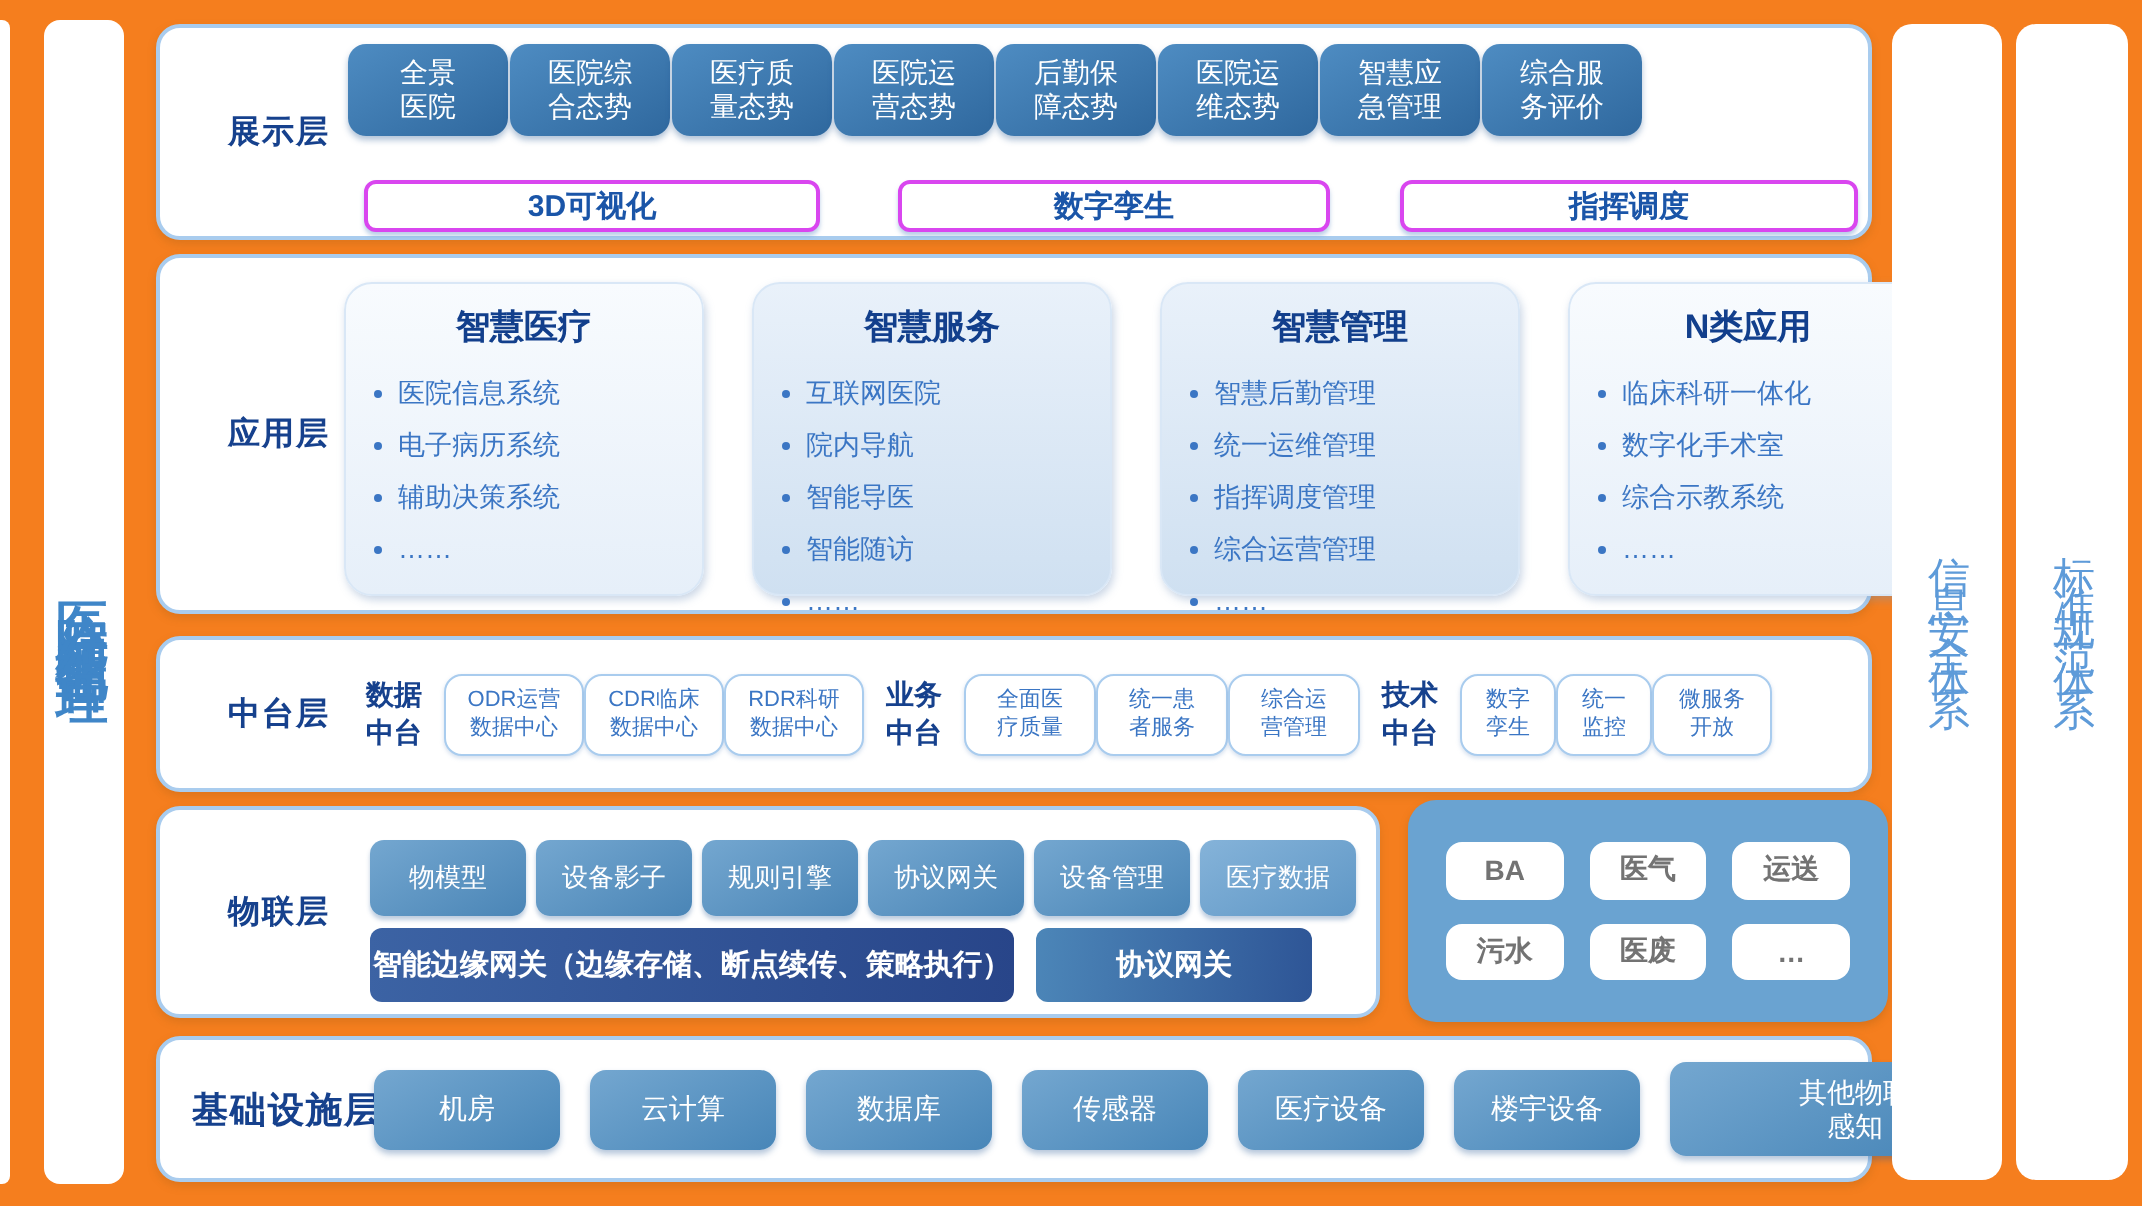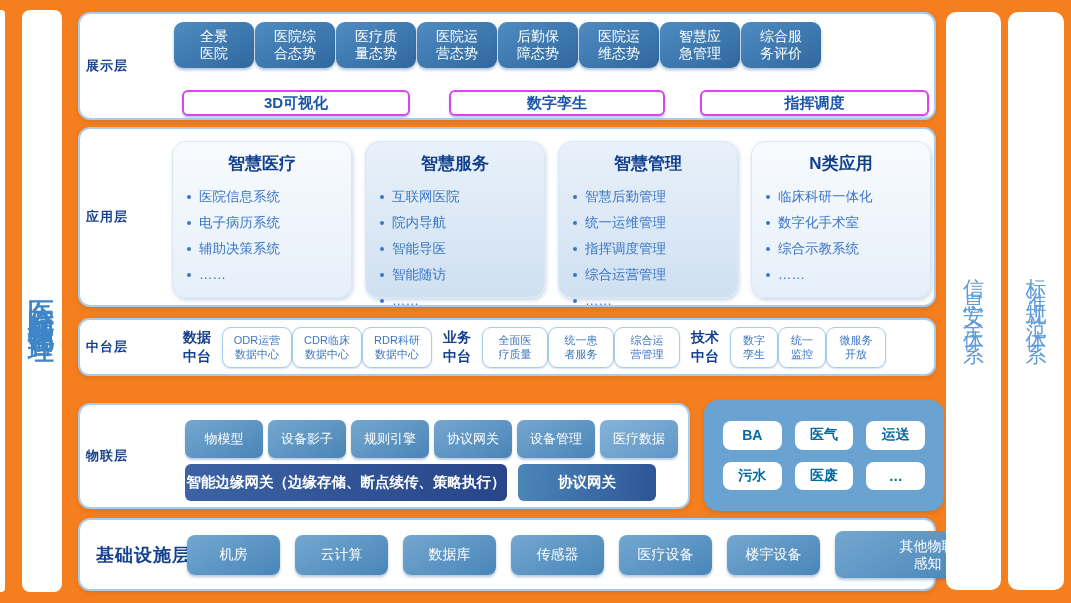--- a/index.html
+++ b/index.html
@@ -1,38 +1,38 @@
 <!DOCTYPE html>
 <html><head>
 <meta charset="utf-8">
 <style>
   html,body{margin:0;padding:0;}
   .screen{position:relative;width:1071px;height:603px;background:#F57E1E;
     font-family:"Liberation Sans","DejaVu Sans",sans-serif;overflow:hidden;}
   .panel{position:absolute;background:#fff;border:2px solid #A9CCEE;border-radius:12px;
     box-sizing:border-box;box-shadow:0 2px 4px rgba(150,90,20,.25);}
-  .layer-label{position:absolute;left:6px;top:0;bottom:0;display:flex;align-items:center;
-    font-weight:bold;color:#16418D;font-size:13px;letter-spacing:1px;}
+  .layer-label{position:absolute;left:34px;top:0;bottom:0;display:flex;align-items:center;
+    font-weight:bold;color:#16418D;font-size:16px;letter-spacing:1px;}
   .pre{white-space:pre-line;}
   
   .vbar{position:absolute;background:#fff;display:flex;align-items:center;justify-content:center;}
   .vtext{writing-mode:vertical-rl;text-orientation:upright;}
   .left-title{font-size:26px;font-weight:bold;color:#3F86C8;letter-spacing:6px;}
   .right-title{font-size:21px;color:#5E9BD9;letter-spacing:13px;font-weight:500;}
   
   .disp-btns{position:absolute;left:94px;top:8px;display:flex;gap:1px;}
   .disp-btn{width:80px;height:46px;border-radius:9px;
     background:linear-gradient(150deg,#4E8CC2,#2F689E);color:#fff;font-size:14px;line-height:17px;
     display:flex;align-items:center;justify-content:center;text-align:center;
     box-shadow:0 2px 3px rgba(30,80,140,.35);}
   .disp-bar{position:absolute;top:76px;height:26px;background:#fff;border:2px solid #d946ef;
     border-radius:6px;display:flex;align-items:center;justify-content:center;font-weight:bold;
     color:#1A55A8;font-size:15px;box-sizing:border-box;box-shadow:0 2px 2px rgba(120,160,210,.5);}
   
-  .cards{position:absolute;left:92px;top:12px;display:flex;gap:13px;}
+  .cards{position:absolute;left:92px;top:12px;display:flex;gap:24px;}
   .card{width:180px;height:157px;border-radius:14px;box-sizing:border-box;padding-top:10px;
     border:1px solid #D9E7F6;box-shadow:1px 2px 4px rgba(120,150,190,.4);}
   .card.light{background:linear-gradient(180deg,#F8FBFE,#E6EFF9);}
   .card.dark{background:linear-gradient(180deg,#E9F1FA,#CFE0F1);}
   .card-title{text-align:center;font-size:17px;font-weight:bold;color:#123F8C;margin-bottom:9px;}
   .card-items{margin:0;padding:0 0 0 26px;list-style:none;}
   .card-items li{position:relative;font-size:13.5px;color:#3B76C4;line-height:26px;}
   .card-items li::before{content:"";position:absolute;left:-12px;top:11px;width:4px;height:4px;
     border-radius:50%;background:#3B76C4;}
   
@@ -51,21 +51,21 @@
   .iot-btn.lighter{background:linear-gradient(150deg,#85B3D9,#5F97C6);}
   .iot-row2{position:absolute;left:105px;top:59px;display:flex;gap:11px;}
   .edge-btn{width:322px;height:37px;border-radius:6px;background:linear-gradient(95deg,#3C63A4,#284589);
     color:#fff;font-size:14.5px;font-weight:bold;display:flex;align-items:center;justify-content:center;}
   .proto-btn{width:138px;height:37px;border-radius:6px;background:linear-gradient(95deg,#4C86B8,#2E5596);
     color:#fff;font-size:14.5px;font-weight:bold;display:flex;align-items:center;justify-content:center;}
   .subsys{position:absolute;left:704px;top:400px;width:240px;height:111px;background:#6AA3D1;
     border-radius:14px;box-sizing:border-box;padding:21px 19px;display:grid;
     grid-template-columns:repeat(3,1fr);gap:12px 13px;box-shadow:0 2px 4px rgba(150,90,20,.3);}
   .sub-btn{background:#fff;border-radius:8px;display:flex;align-items:center;justify-content:center;
-    color:#0369a1;font-weight:bold;font-size:14px;}
+    color:#737373;font-weight:bold;font-size:14px;}
   
   .infra-label{font-size:18px;left:16px;}
   .infra-row{position:absolute;left:107px;top:0;bottom:0;display:flex;align-items:center;gap:15px;}
   .infra-btn{width:93px;height:40px;border-radius:8px;background:linear-gradient(150deg,#74A7D0,#4886B8);
     color:#fff;font-size:14px;display:flex;align-items:center;justify-content:center;text-align:center;
     line-height:17px;box-shadow:0 2px 3px rgba(40,90,150,.35);}
   .infra-btn.tall{height:47px;padding-left:46px;}
 </style>
 </head>
 <body>
@@ -140,21 +140,21 @@
         <ul class="card-items">
           <li>临床科研一体化</li>
           <li>数字化手术室</li>
           <li>综合示教系统</li>
           <li>……</li>
         </ul>
       </div>
     </div>
   </div>
 
-  <div class="panel" style="left:78px;top:318px;width:858px;height:58px;border-radius:11px;">
+  <div class="panel" style="left:78px;top:318px;width:858px;height:78px;">
     <div class="layer-label">中台层</div>
     <div class="mid-row">
       <div class="mid-group-title pre">数据
 中台</div>
       <div class="mid-box w68 pre">ODR运营
 数据中心</div>
       <div class="mid-box w68 pre">CDR临床
 数据中心</div>
       <div class="mid-box w68 pre">RDR科研
 数据中心</div>

